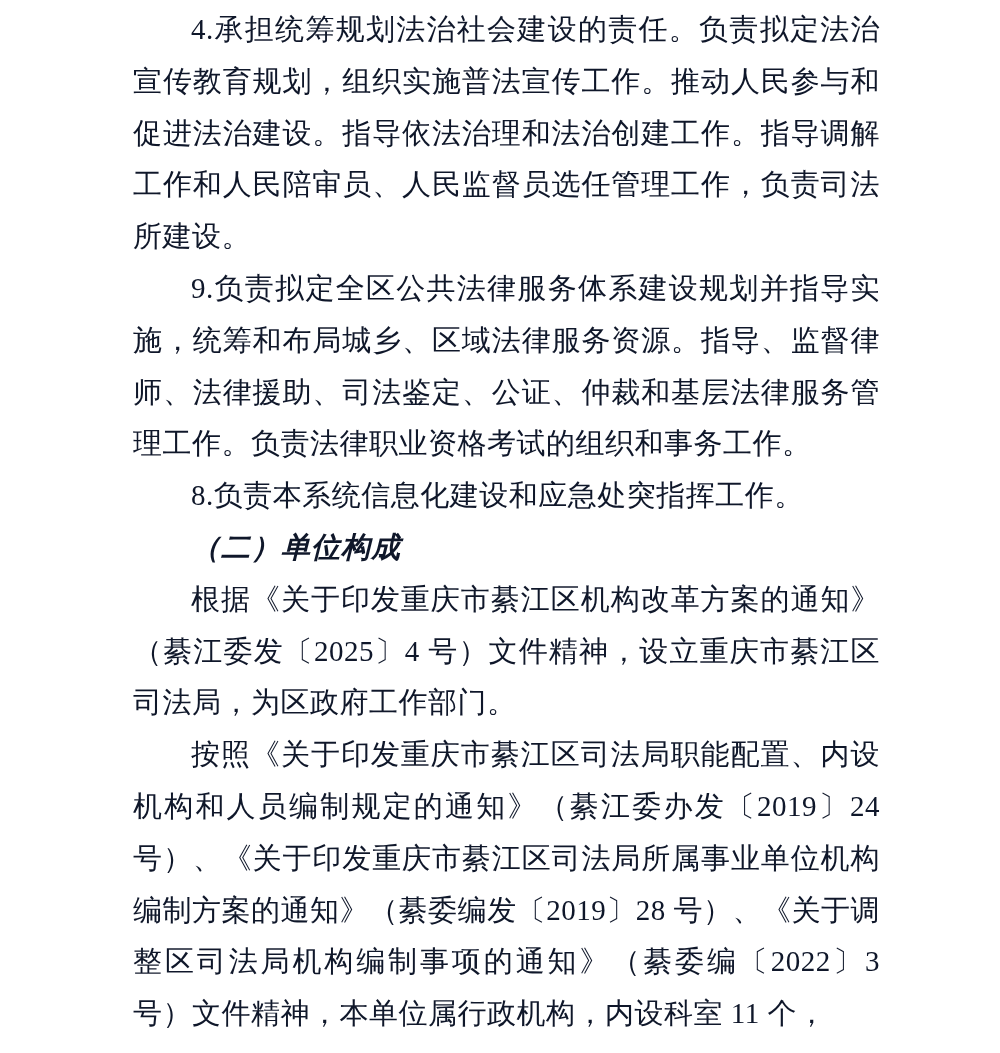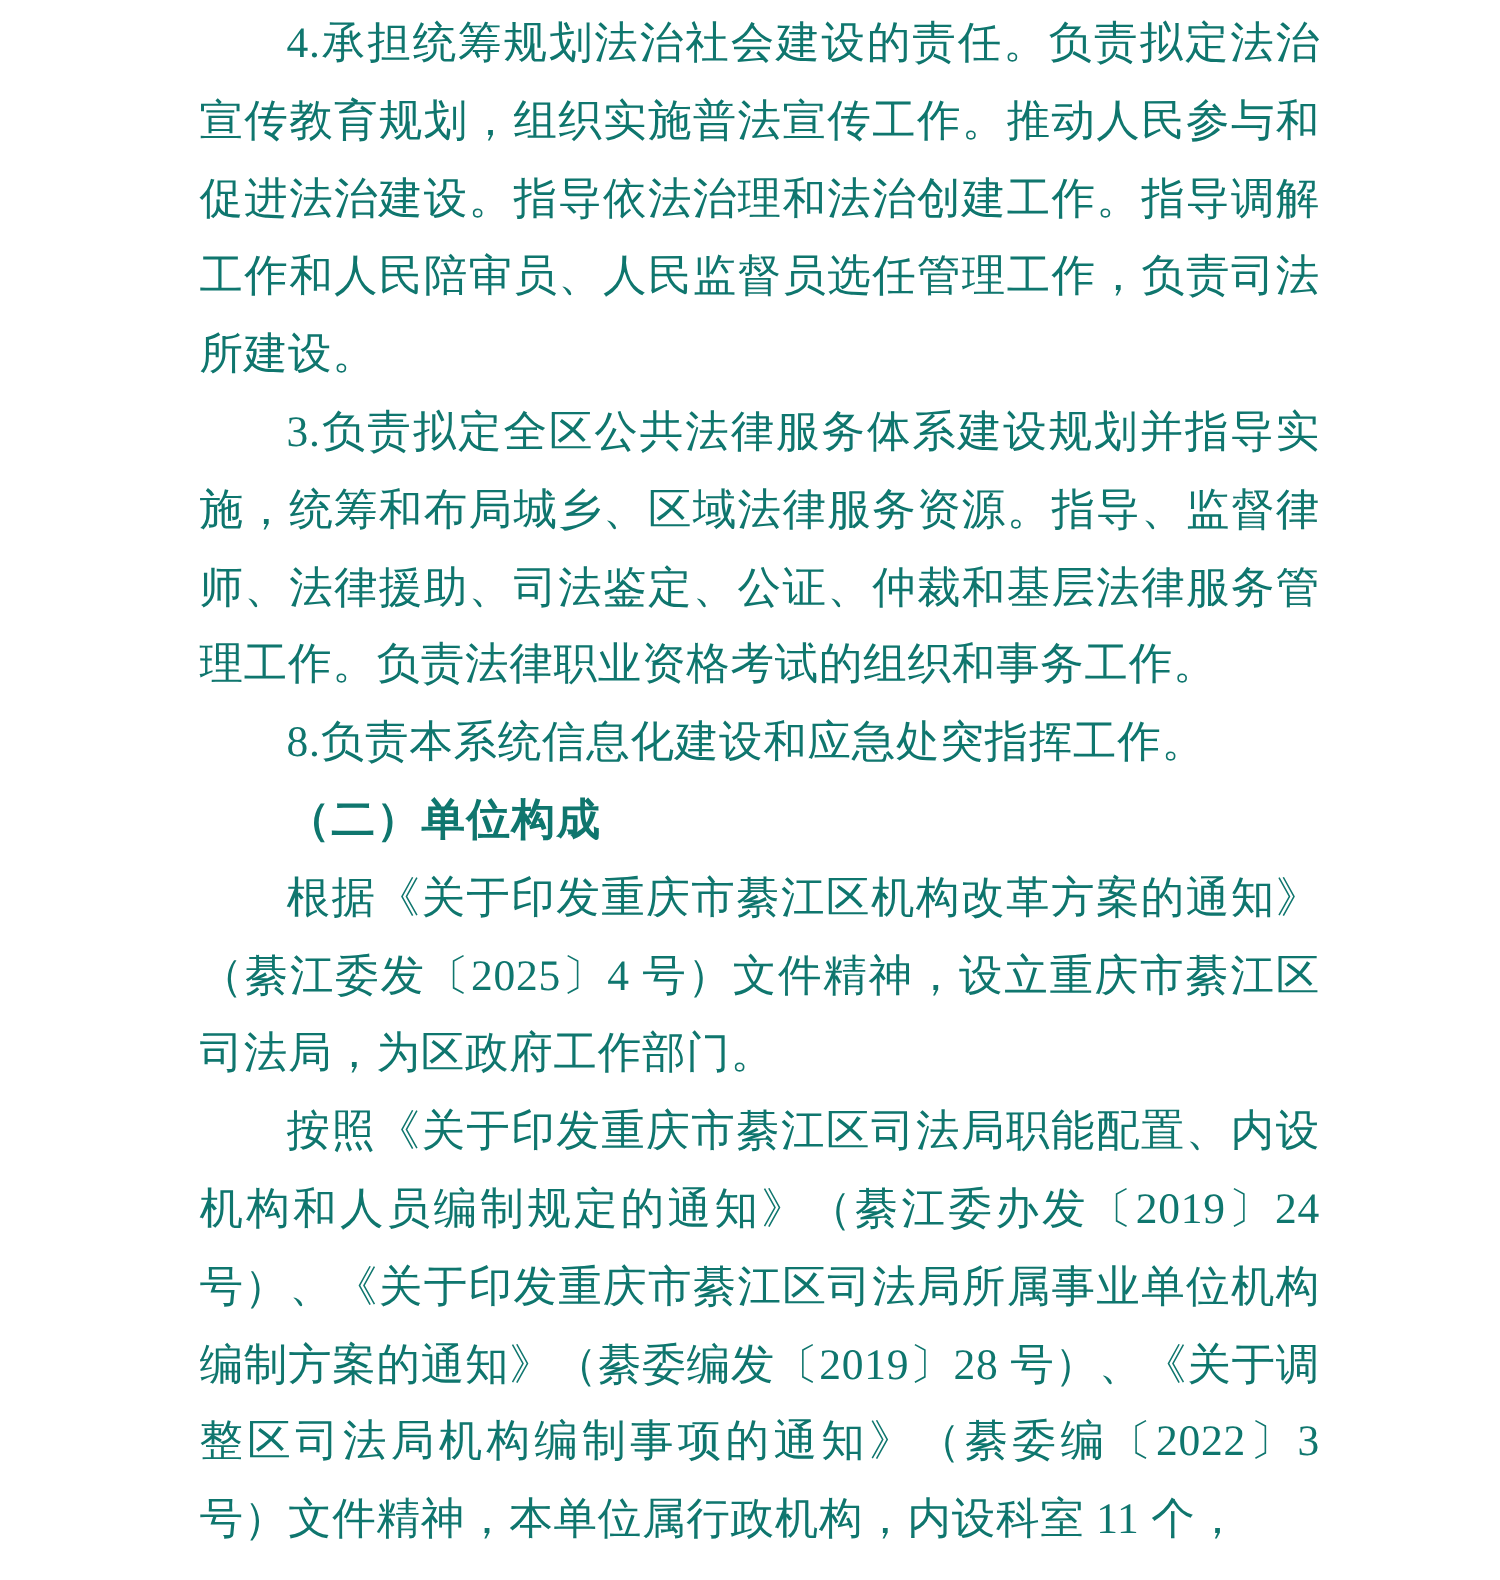--- a/index.html
+++ b/index.html
@@ -11,40 +11,41 @@
     position: relative;
     width: 1000px;
     height: 1053px;
     background: #ffffff;
     overflow: hidden;
     box-sizing: border-box;
     padding: 4px 120px 0 133px;
     font-family: "Liberation Serif", "DejaVu Serif", serif;
     font-size: 29px;
     line-height: 51.8px;
-    color: #0f766e;
+    color: #0f172a;
   }
   .doc-body p {
     margin: 0;
     padding: 0;
     text-indent: 2em;
     text-align: justify;
     letter-spacing: 0.5px;
   }
   .doc-body p.section-heading {
     font-weight: bold;
     text-align: left;
     letter-spacing: 1px;
+    font-style: italic;
   }
 </style>
 </head>
 <body>
 
 <div class="page">
   <div class="doc-body">
     <p>4.承担统筹规划法治社会建设的责任。负责拟定法治宣传教育规划，组织实施普法宣传工作。推动人民参与和促进法治建设。指导依法治理和法治创建工作。指导调解工作和人民陪审员、人民监督员选任管理工作，负责司法所建设。</p>
-    <p>3.负责拟定全区公共法律服务体系建设规划并指导实施，统筹和布局城乡、区域法律服务资源。指导、监督律师、法律援助、司法鉴定、公证、仲裁和基层法律服务管理工作。负责法律职业资格考试的组织和事务工作。</p>
+    <p>9.负责拟定全区公共法律服务体系建设规划并指导实施，统筹和布局城乡、区域法律服务资源。指导、监督律师、法律援助、司法鉴定、公证、仲裁和基层法律服务管理工作。负责法律职业资格考试的组织和事务工作。</p>
     <p>8.负责本系统信息化建设和应急处突指挥工作。</p>
     <p class="section-heading">（二）单位构成</p>
     <p>根据《关于印发重庆市綦江区机构改革方案的通知》（綦江委发〔2025〕4 号）文件精神，设立重庆市綦江区司法局，为区政府工作部门。</p>
     <p>按照《关于印发重庆市綦江区司法局职能配置、内设机构和人员编制规定的通知》（綦江委办发〔2019〕24 号）、《关于印发重庆市綦江区司法局所属事业单位机构编制方案的通知》（綦委编发〔2019〕28 号）、《关于调整区司法局机构编制事项的通知》（綦委编〔2022〕3 号）文件精神，本单位属行政机构，内设科室 11 个，</p>
   </div>
 </div>
 
 </body></html>

